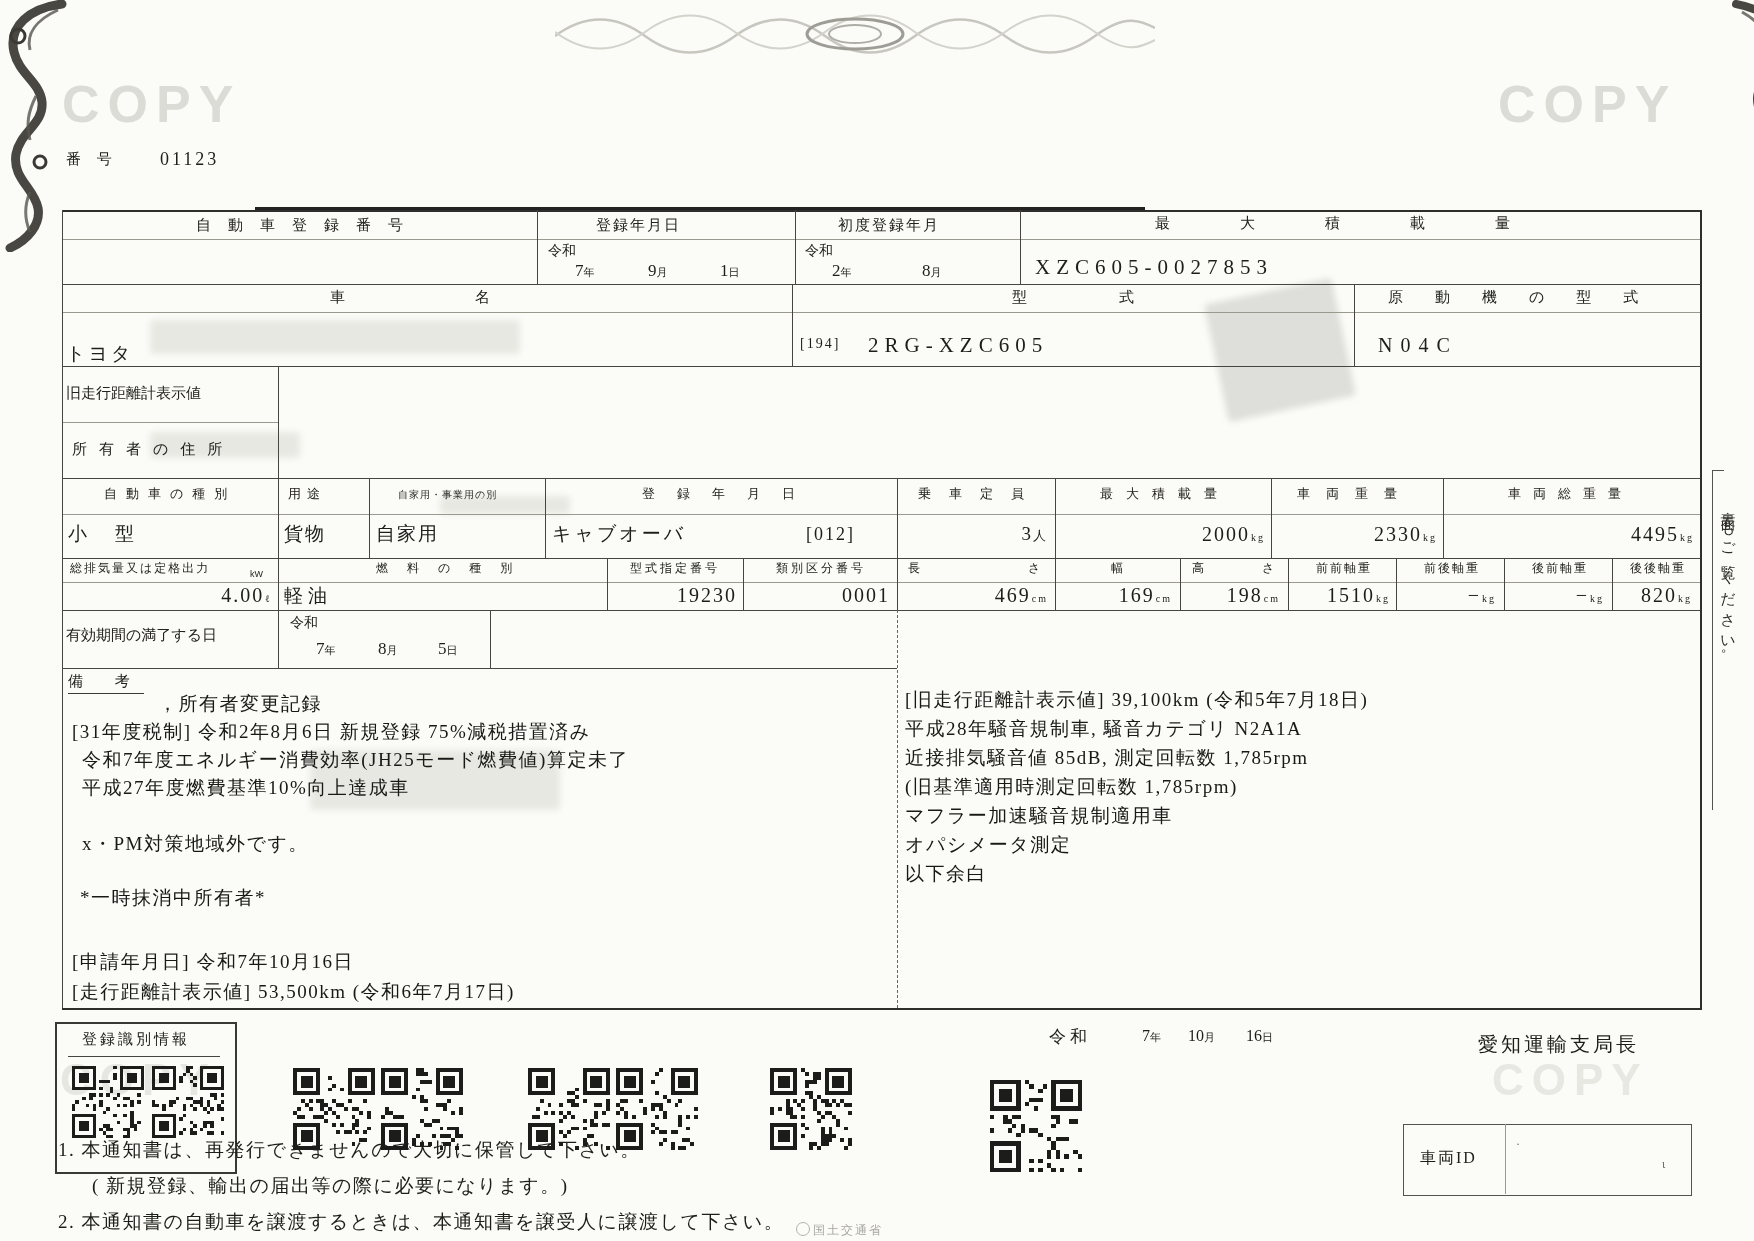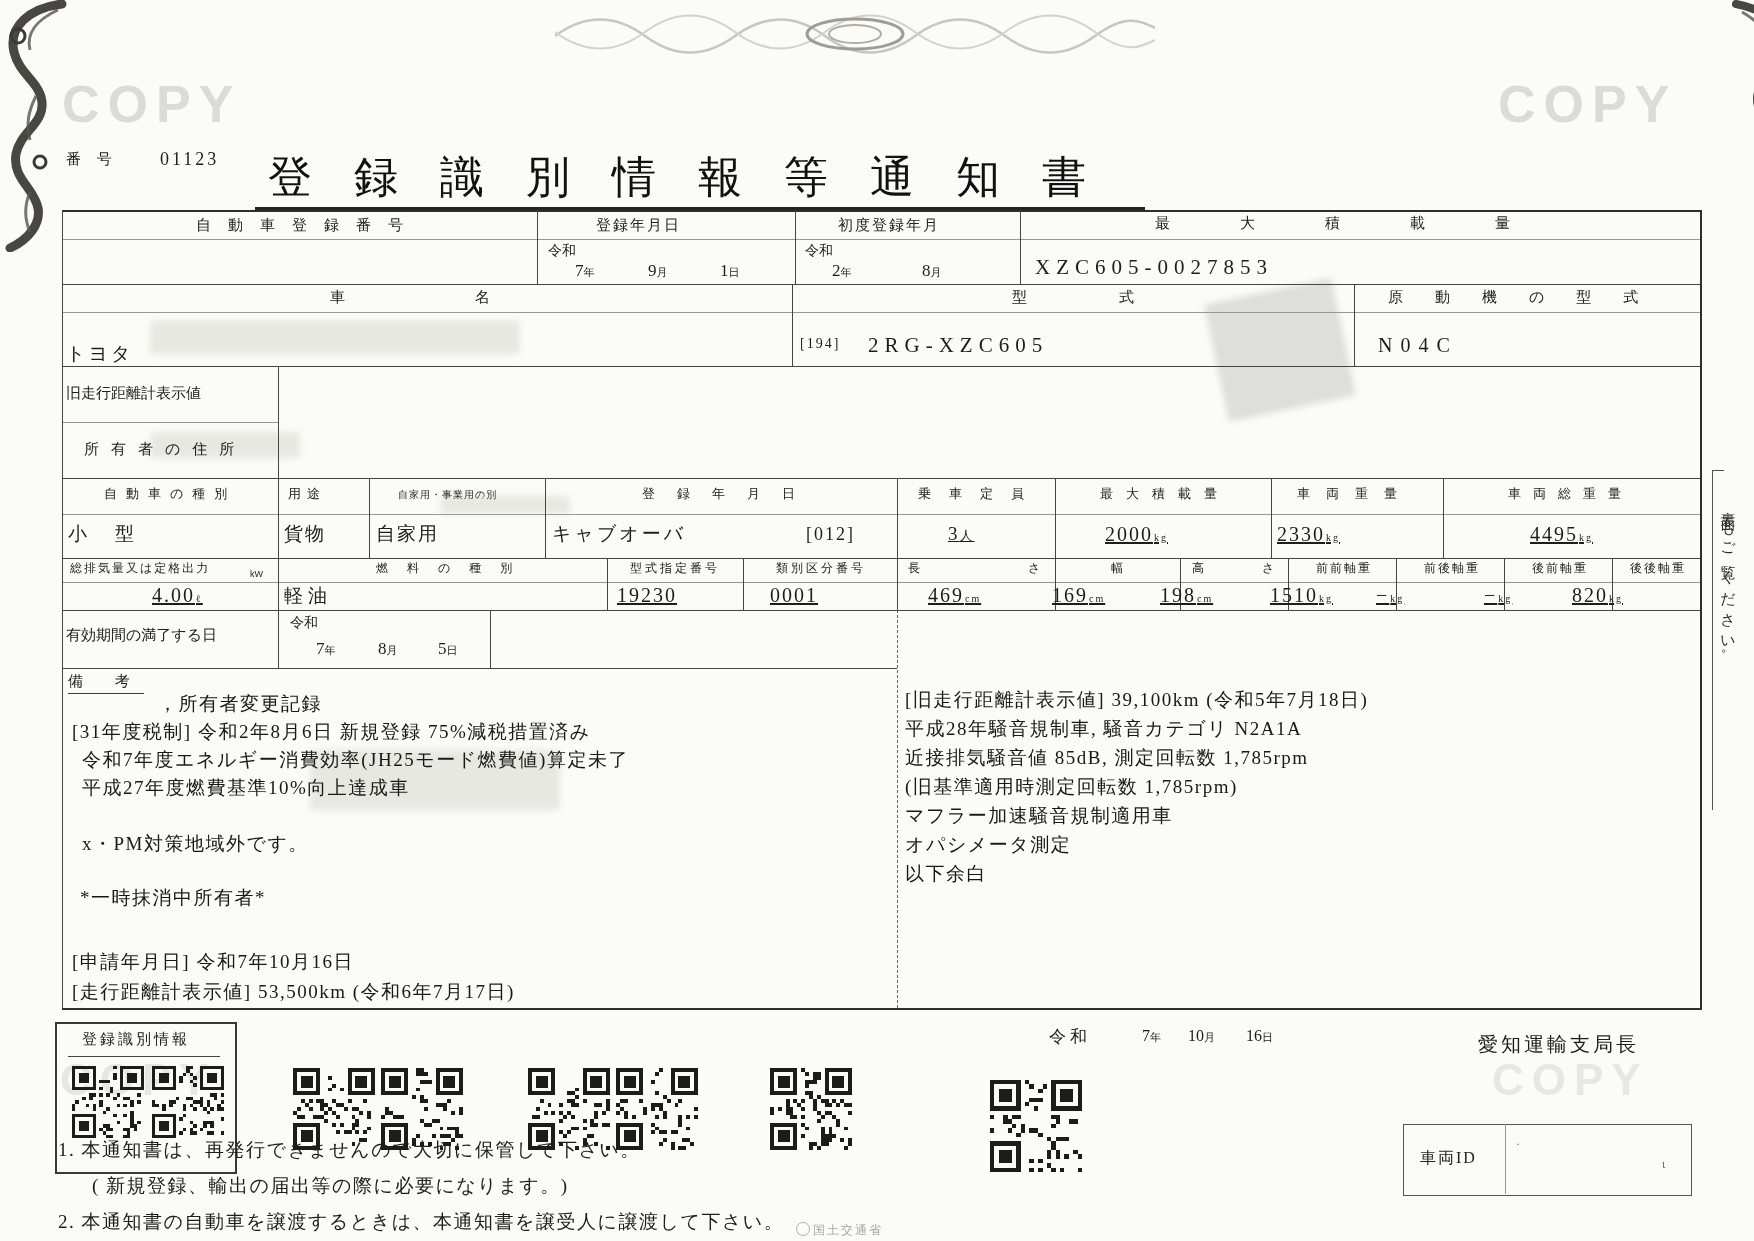--- a/index.html
+++ b/index.html
@@ -7,21 +7,21 @@
         font-family:"Liberation Serif",serif;color:#1d1d1b;padding-left:42px;}
   .t{position:absolute;white-space:nowrap;line-height:1;}
   .hl{position:absolute;height:1px;background:#46453f;}
   .vl{position:absolute;width:1px;background:#46453f;}
   .f{background:#9b998f;}
   .th{background:#2f2e2a;height:2px;}
   .tv{background:#2f2e2a;width:2px;}
   .dash{position:absolute;width:0;border-left:1px dashed #67655c;background:none;}
   .num{font-size:17px;} .u{font-size:11px;}
   .unit{font-size:10px;margin-left:1px;}
-  .rv{position:absolute;font-size:20px;letter-spacing:2px;line-height:1;white-space:nowrap;text-decoration:underline;}
+  .rv{position:absolute;text-align:right;font-size:20px;letter-spacing:2px;line-height:1;white-space:nowrap;}
   .hdr{font-size:15px;color:#23221e;}
   .hdr2{font-size:13px;color:#23221e;}
   .hdr3{font-size:12px;color:#23221e;}
   .rem{font-size:19px;letter-spacing:1.5px;color:#181816;}
   .copy{position:absolute;font-family:"Liberation Sans",sans-serif;font-weight:bold;
         font-size:52px;color:#dcdcd6;letter-spacing:8px;line-height:1;}
   .smudge{position:absolute;background:#e8e8e2;filter:blur(3px);border-radius:4px;}
   .qr{position:absolute;}
   .vtext{position:absolute;writing-mode:vertical-rl;font-size:15px;letter-spacing:5px;color:#2c2b27;}
   .box{position:absolute;border:2px solid #3a3934;}
@@ -57,21 +57,20 @@
   <div class="copy" style="left:1492px;top:1058px;color:#e8e8e2;font-size:44px">COPY</div>
 
   <div class="smudge" style="left:150px;top:320px;width:370px;height:34px"></div>
   <div class="smudge" style="left:150px;top:432px;width:150px;height:26px"></div>
   <div class="smudge" style="left:440px;top:496px;width:130px;height:18px"></div>
   <div class="smudge" style="left:1215px;top:290px;width:130px;height:120px;background:#dededa;transform:rotate(-12deg)"></div>
   <div class="smudge" style="left:310px;top:750px;width:250px;height:60px;background:#ededе8"></div>
 
   <div class="t" style="left:66px;top:152px;font-size:15px;letter-spacing:6px">番  号</div>
   <div class="t" style="left:160px;top:150px;font-size:18px;letter-spacing:3px">01123</div>
-  <div class="t" style="left:268px;top:156px;font-size:44px;letter-spacing:42px;color:#111">登録識別情報等通知書</div>
   <div class="hl" style="left:255px;top:207px;width:890px;height:3px;background:#222"></div>
 
   <div class="hl th" style="left:62px;top:210px;width:1640px"></div>
   <div class="hl f" style="left:62px;top:239px;width:1638px"></div>
   <div class="hl" style="left:62px;top:284px;width:1638px"></div>
   <div class="hl f" style="left:62px;top:312px;width:1638px"></div>
   <div class="hl" style="left:62px;top:366px;width:1638px"></div>
   <div class="hl f" style="left:62px;top:422px;width:216px"></div>
   <div class="hl" style="left:62px;top:478px;width:1638px"></div>
   <div class="hl f" style="left:62px;top:514px;width:1638px"></div>
@@ -126,21 +125,21 @@
   <div class="t hdr" style="left:330px;top:290px;letter-spacing:130px">車名</div>
   <div class="t hdr" style="left:1012px;top:290px;letter-spacing:92px">型式</div>
   <div class="t hdr" style="left:1388px;top:290px;letter-spacing:32px">原動機の型式</div>
 
   <div class="t" style="left:66px;top:344px;font-size:19px;letter-spacing:3px">トヨタ</div>
   <div class="t" style="left:800px;top:337px;font-size:14px;letter-spacing:2px">[194]</div>
   <div class="t" style="left:868px;top:335px;font-size:21px;letter-spacing:6px">2RG-XZC605</div>
   <div class="t" style="left:1378px;top:335px;font-size:20px;letter-spacing:8px">N04C</div>
 
   <div class="t hdr" style="left:66px;top:386px">旧走行距離計表示値</div>
-  <div class="t hdr" style="left:84px;top:442px;letter-spacing:12px">所有者の住所</div>
+  <div class="t hdr" style="left:72px;top:442px;letter-spacing:12px">所有者の住所</div>
 
   <div class="t hdr2" style="left:104px;top:487px;letter-spacing:9px">自動車の種別</div>
   <div class="t hdr2" style="left:288px;top:487px;letter-spacing:6px">用途</div>
   <div class="t" style="left:398px;top:490px;font-size:10px;letter-spacing:1px;color:#2a2925">自家用・事業用の別</div>
   <div class="t hdr2" style="left:642px;top:487px;letter-spacing:22px">登録年月日</div>
   <div class="t hdr2" style="left:918px;top:487px;letter-spacing:18px">乗車定員</div>
   <div class="t hdr2" style="left:1100px;top:487px;letter-spacing:13px">最大積載量</div>
   <div class="t hdr2" style="left:1297px;top:487px;letter-spacing:16px">車両重量</div>
   <div class="t hdr2" style="left:1508px;top:487px;letter-spacing:12px">車両総重量</div>
 

